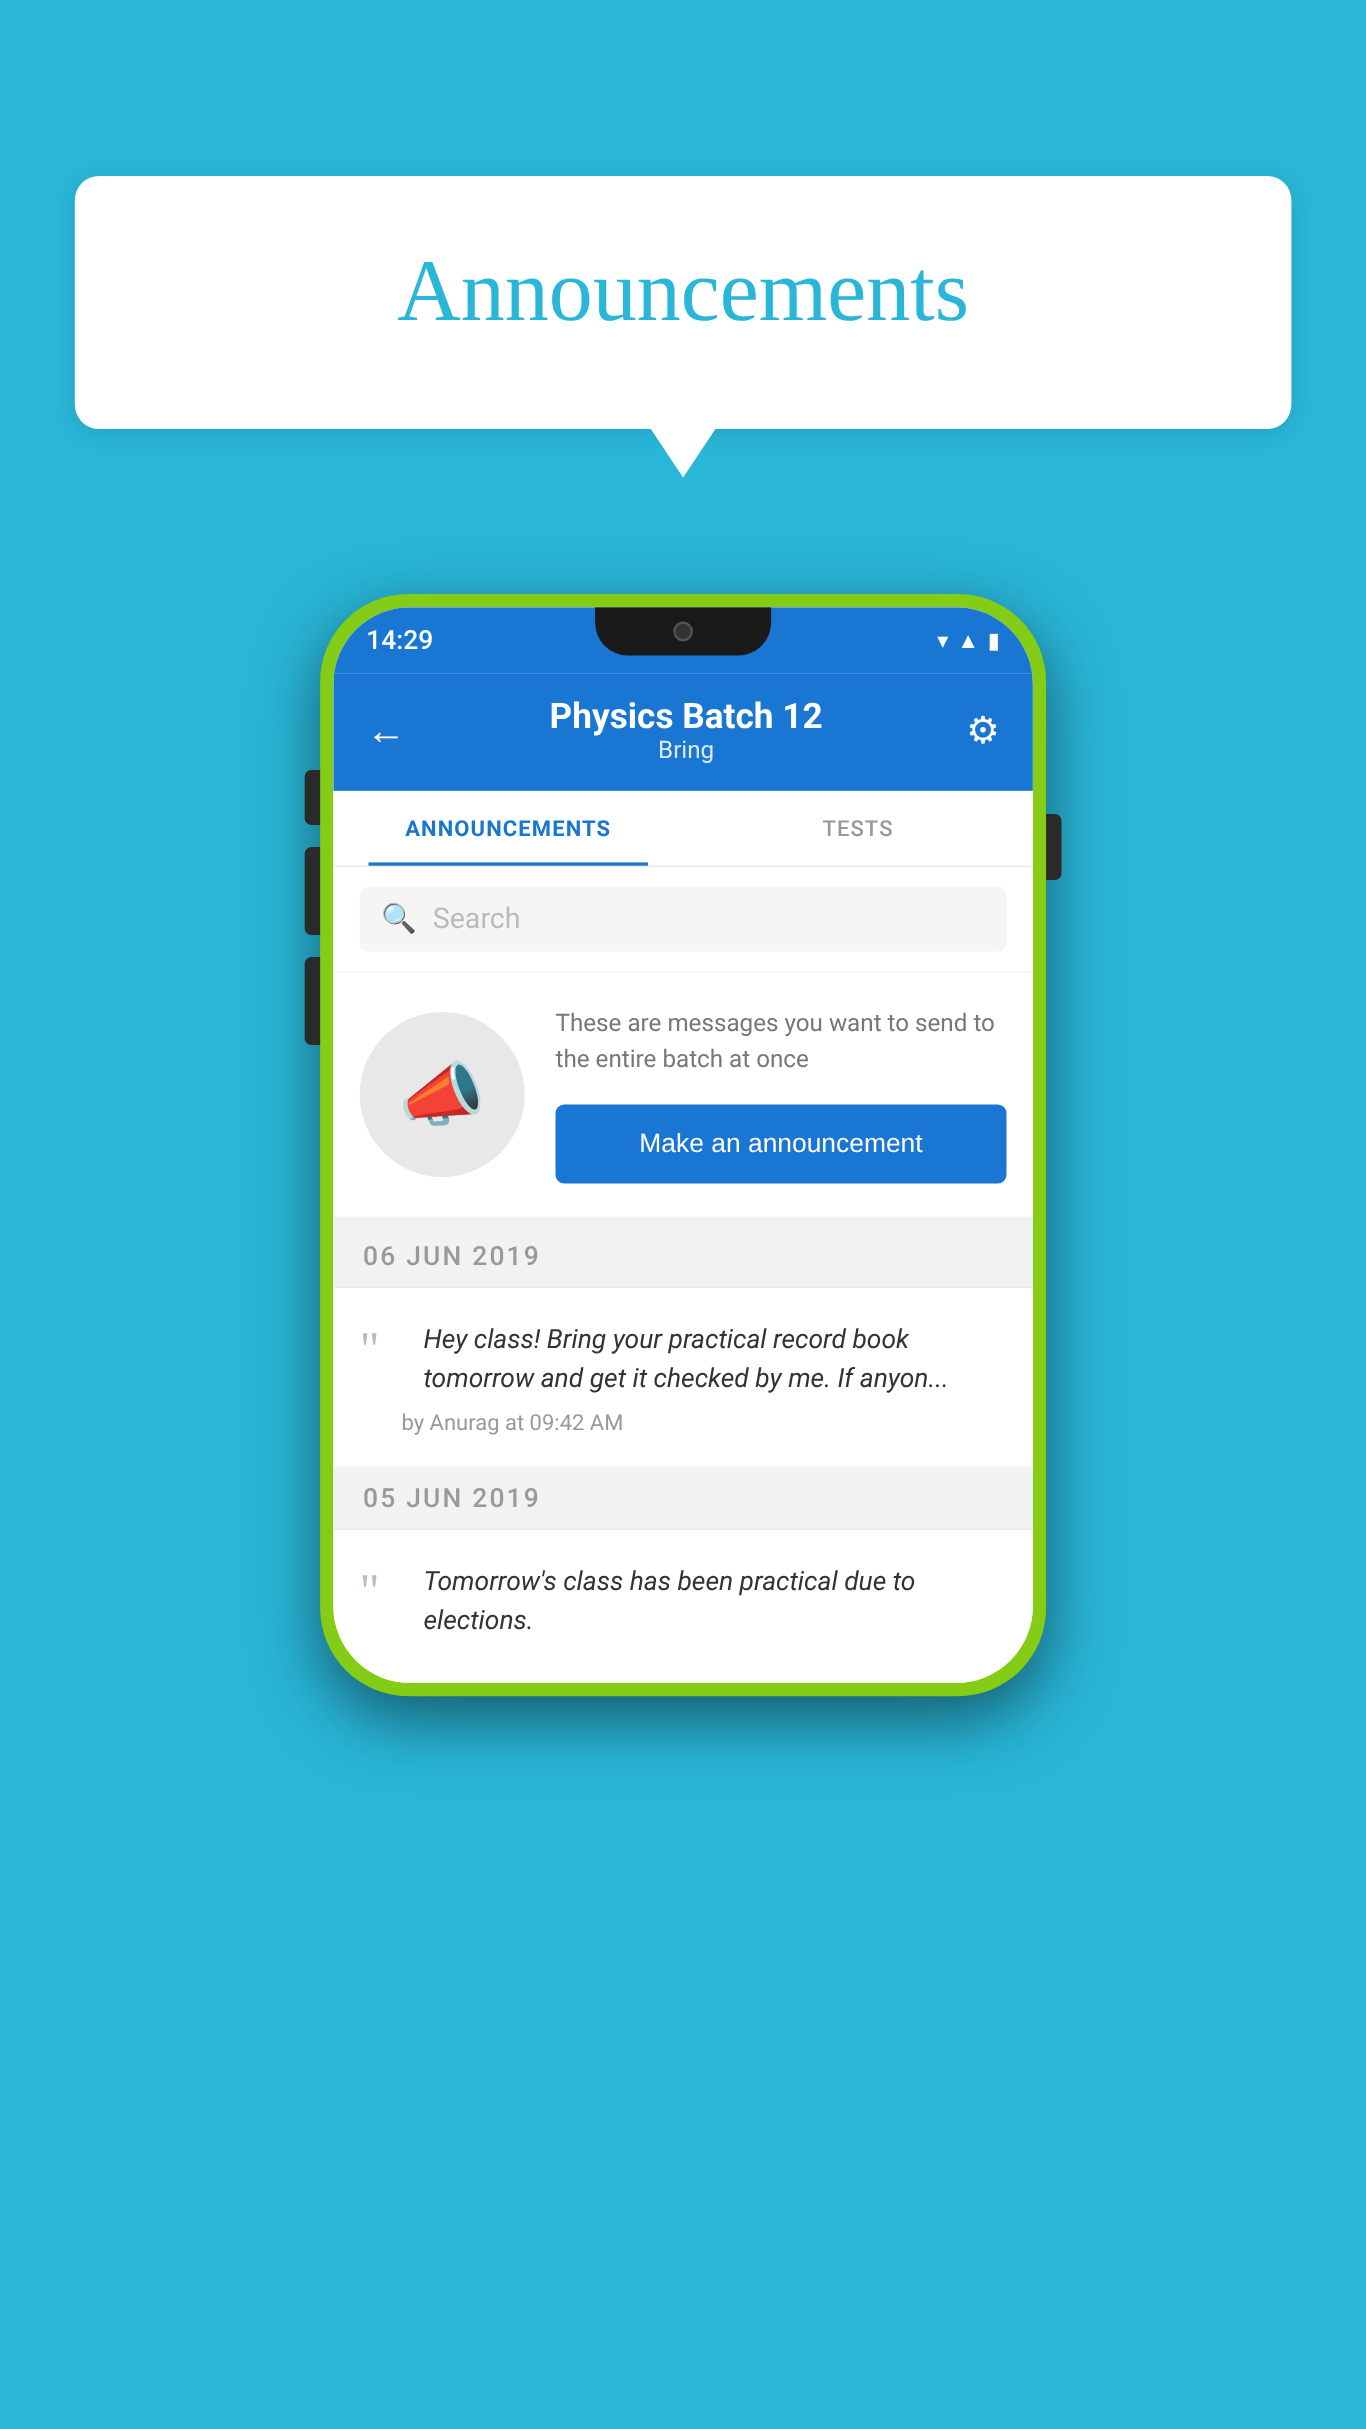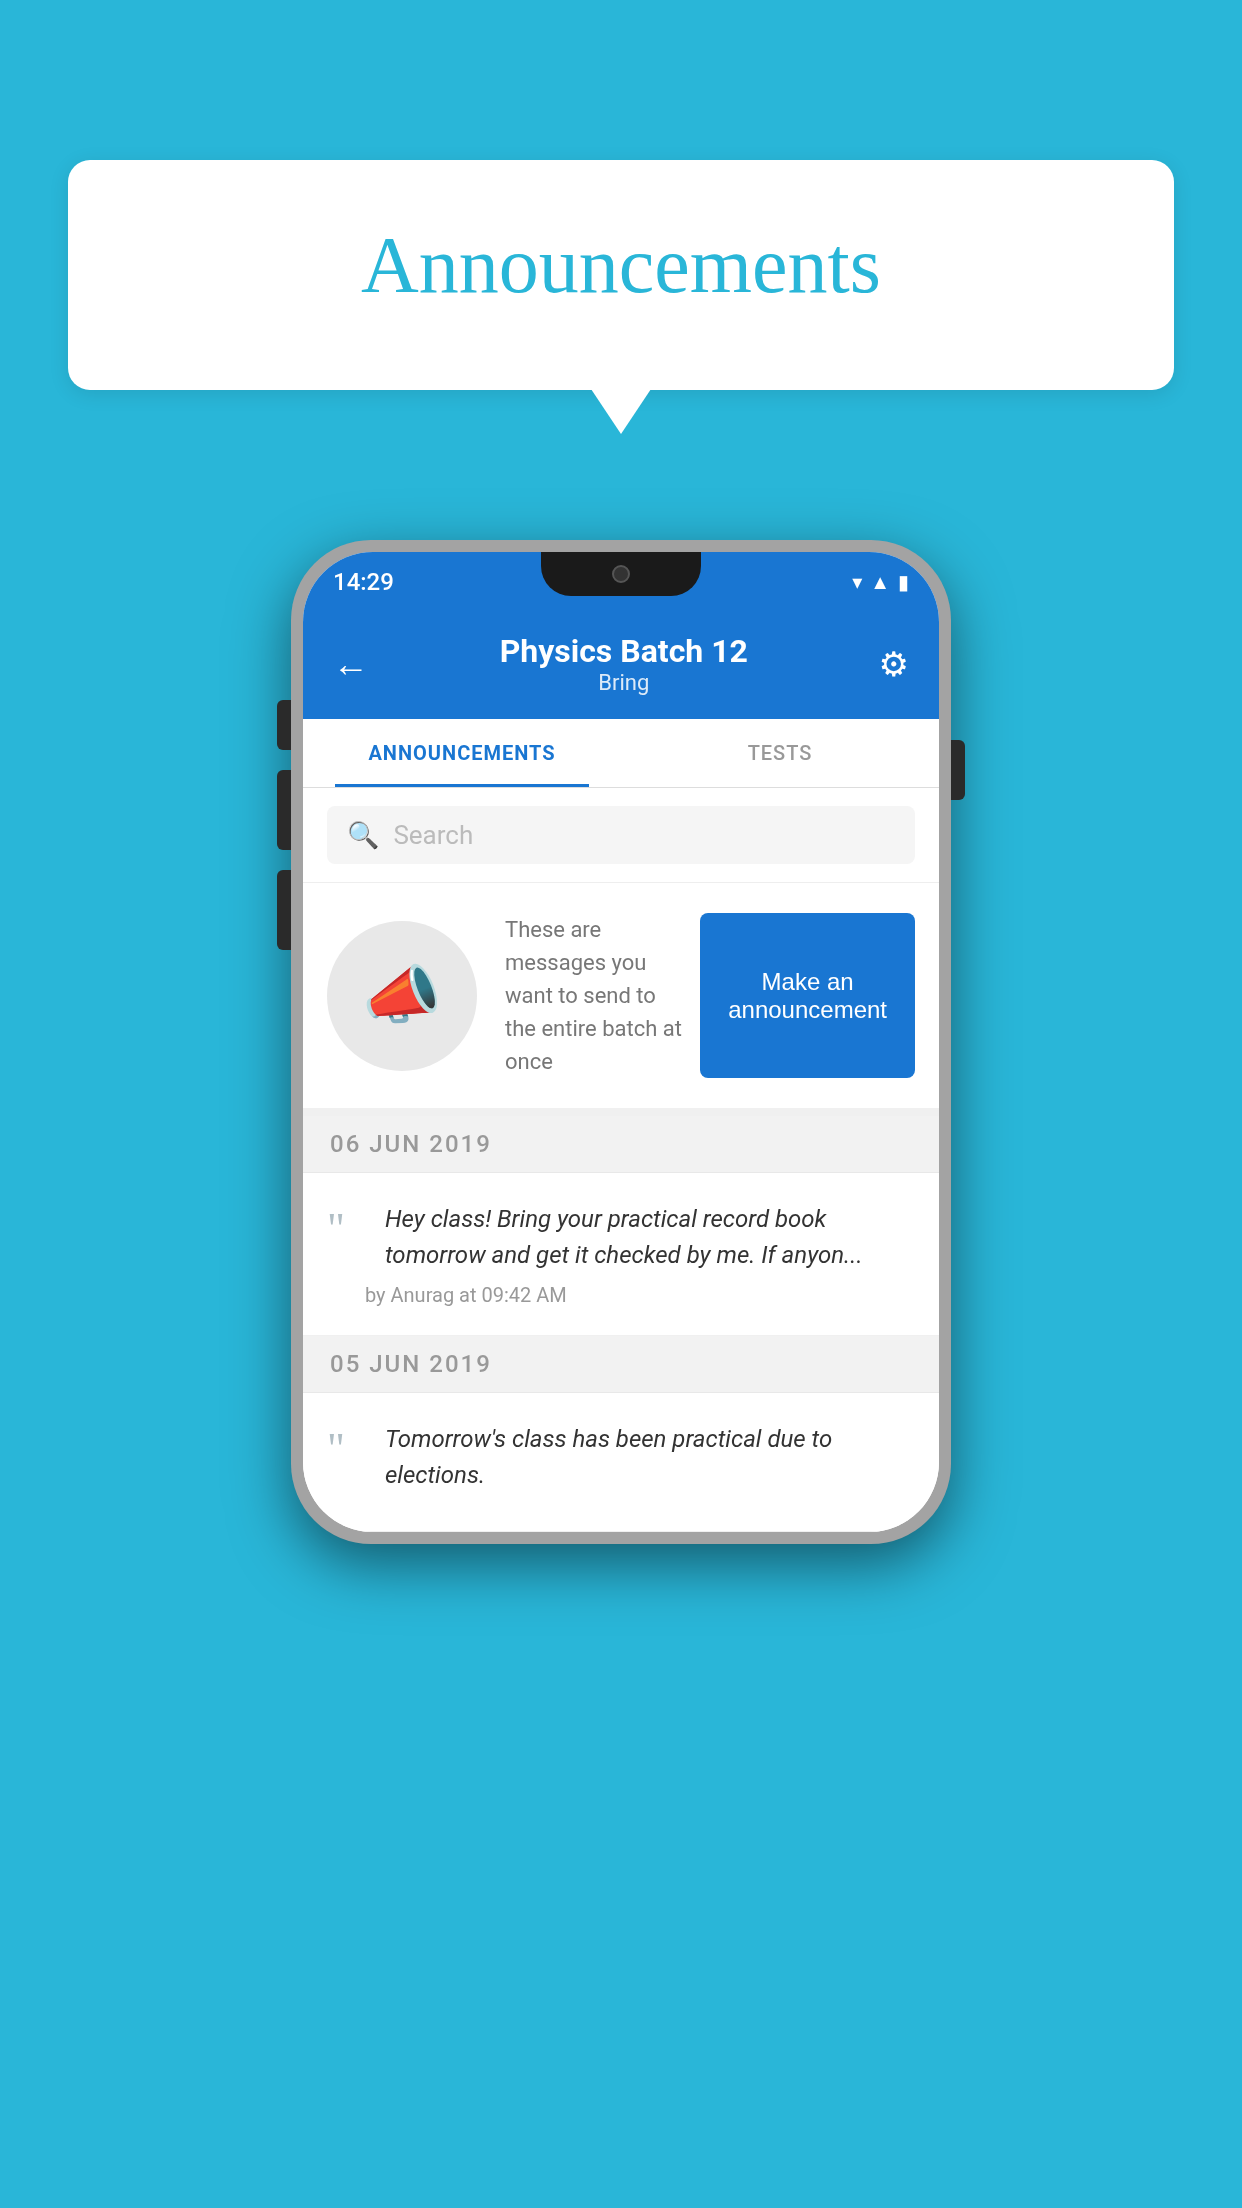--- a/index.html
+++ b/index.html
@@ -64,21 +64,21 @@
     
     .phone-wrapper {
       position: absolute;
       top: 540px;
       left: 50%;
       transform: translateX(-50%);
       width: 660px;
     }
 
     .phone-outer {
-      background: #a3a3a3;
+      background: #84cc16;
       border-radius: 80px;
       padding: 12px;
       box-shadow: 0 20px 60px rgba(0,0,0,0.5);
       position: relative;
     }
 
     .phone-inner {
       background: white;
       border-radius: 70px;
       overflow: hidden;
@@ -255,22 +255,22 @@
     }
 
     .announce-icon-sym {
       font-size: 64px;
       color: #607D8B;
     }
 
     .announce-right {
       flex: 1;
       display: flex;
-      flex-direction: row;
-      gap: 12px;
+      flex-direction: column;
+      gap: 24px;
     }
 
     .announce-desc {
       font-size: 22px;
       color: #777;
       line-height: 1.5;
     }
 
     .announce-btn {
       background: #1976D2;

